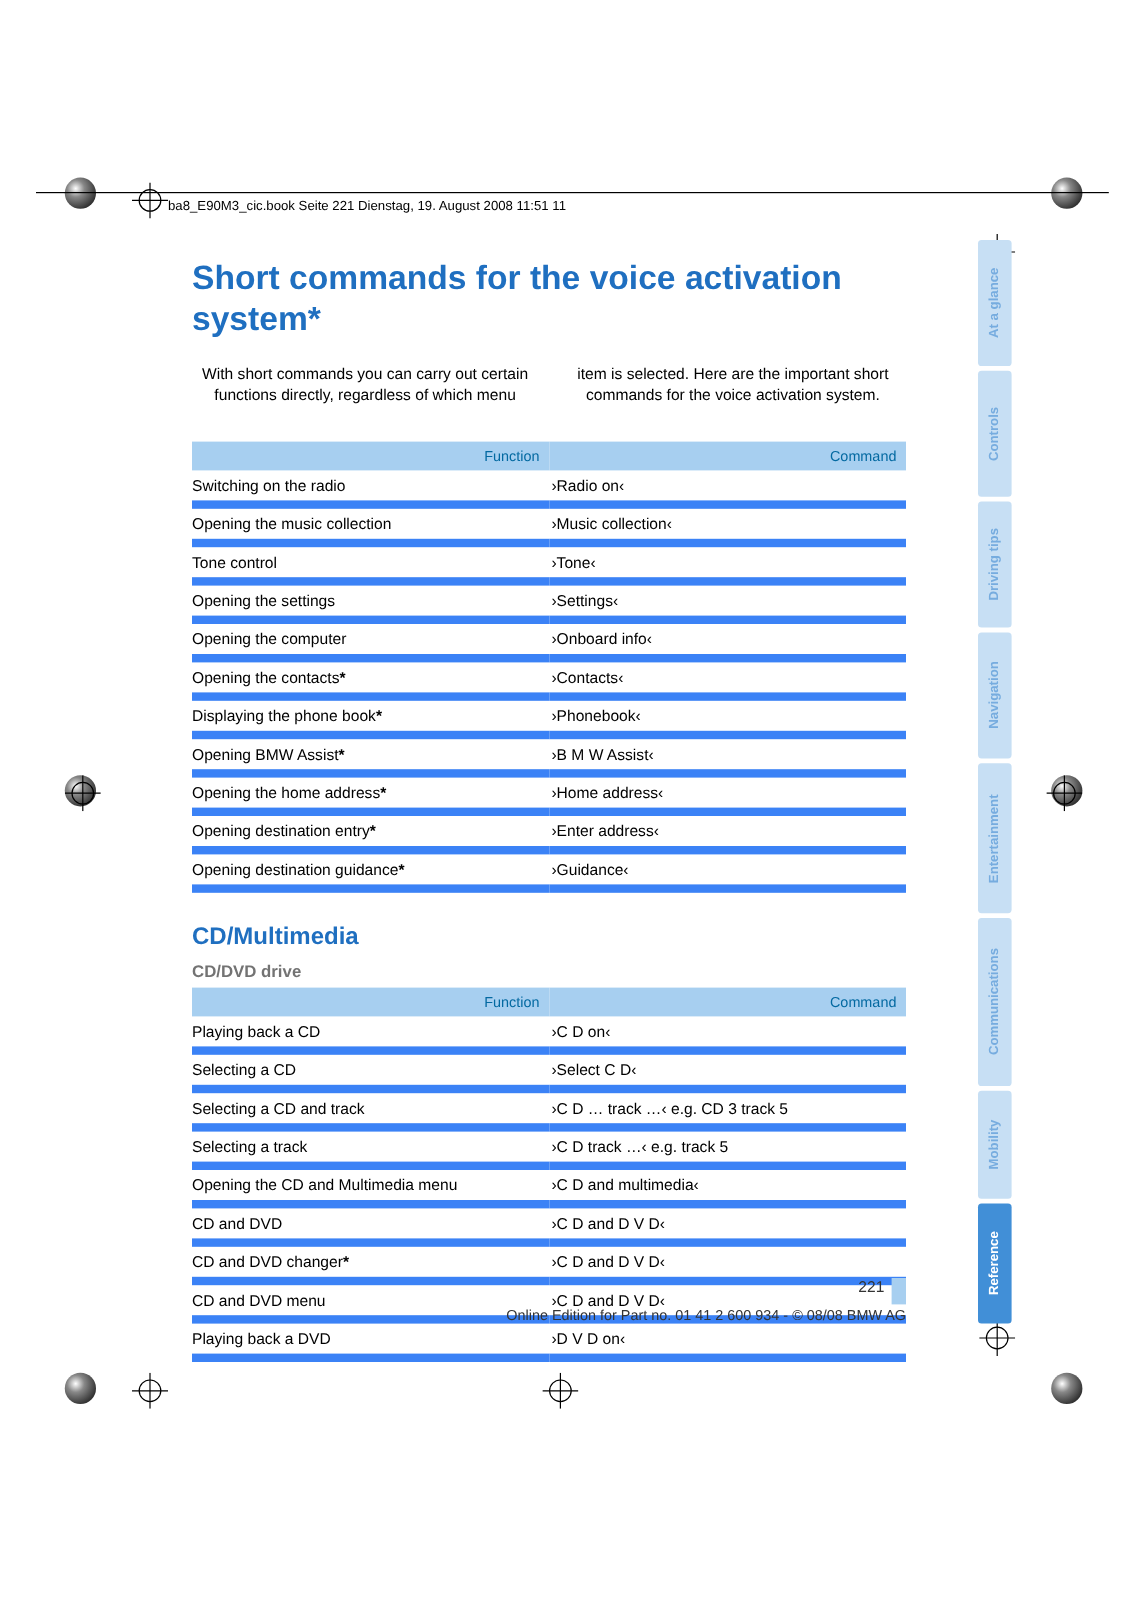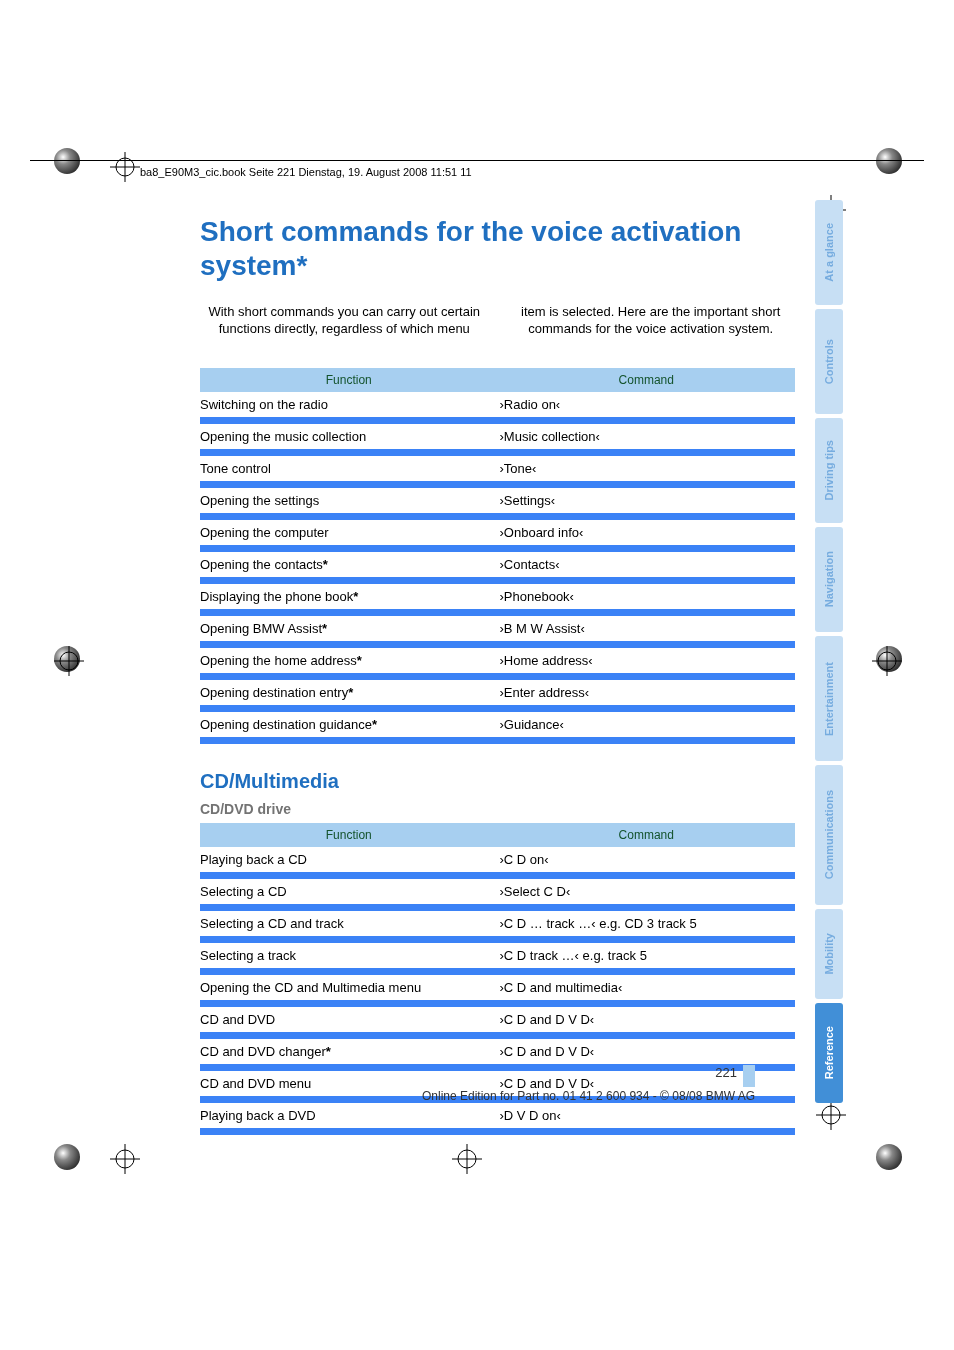--- a/index.html
+++ b/index.html
@@ -90,21 +90,20 @@
     background: #418fd7;
     color: #fff;
   }
 
   
   .content {
     position: absolute;
     left: 160px;
     width: 595px;
     top: 215px;
-    margin-left: 40px;
   }
 
   h1.title {
     color: #1f6fc0;
     font-weight: bold;
     font-size: 28px;
     margin: 0 0 22px 0;
     line-height: 1.2;
   }
 
@@ -131,23 +130,23 @@
   }
 
   table.cmds {
     width: 100%;
     border-collapse: collapse;
     font-size: 13px;
     margin-bottom: 26px;
   }
   table.cmds thead th {
     background: #a7cff0;
-    color: #14532d;
+    color: #0369a1;
     font-weight: normal;
-    text-align: center;
+    text-align: right;
     padding: 5px 8px;
     font-size: 12px;
   }
   table.cmds tbody td {
     padding: 5px 8px 5px 2px;
     border-bottom: 7px solid #3b82f6;
     vertical-align: baseline;
   }
   table.cmds tbody td.fcell { padding-left: 0; }
   .ast { font-weight: bold; }

